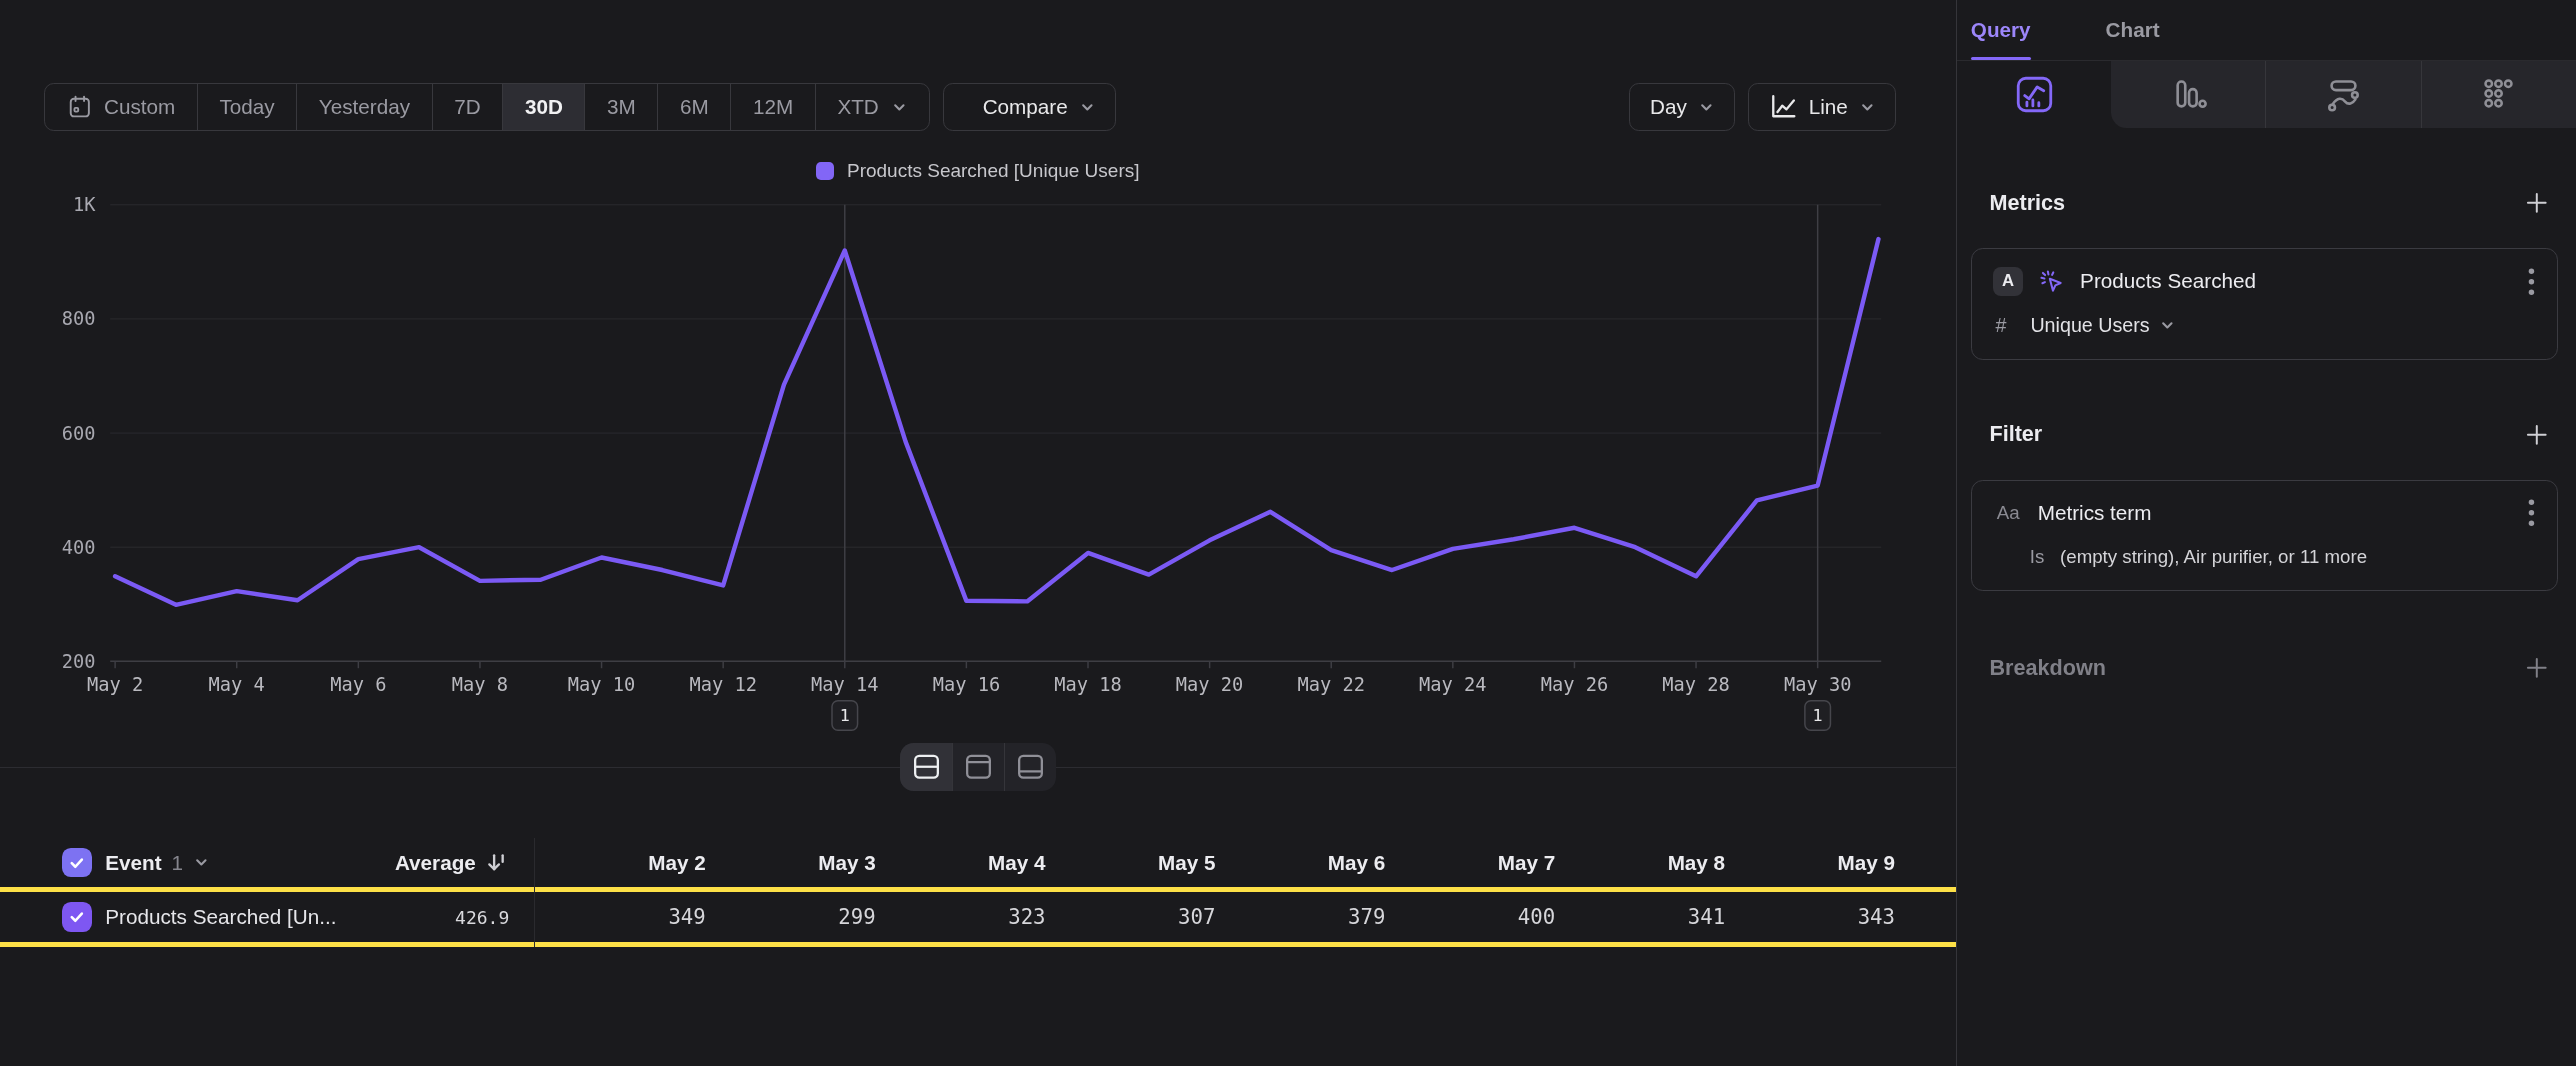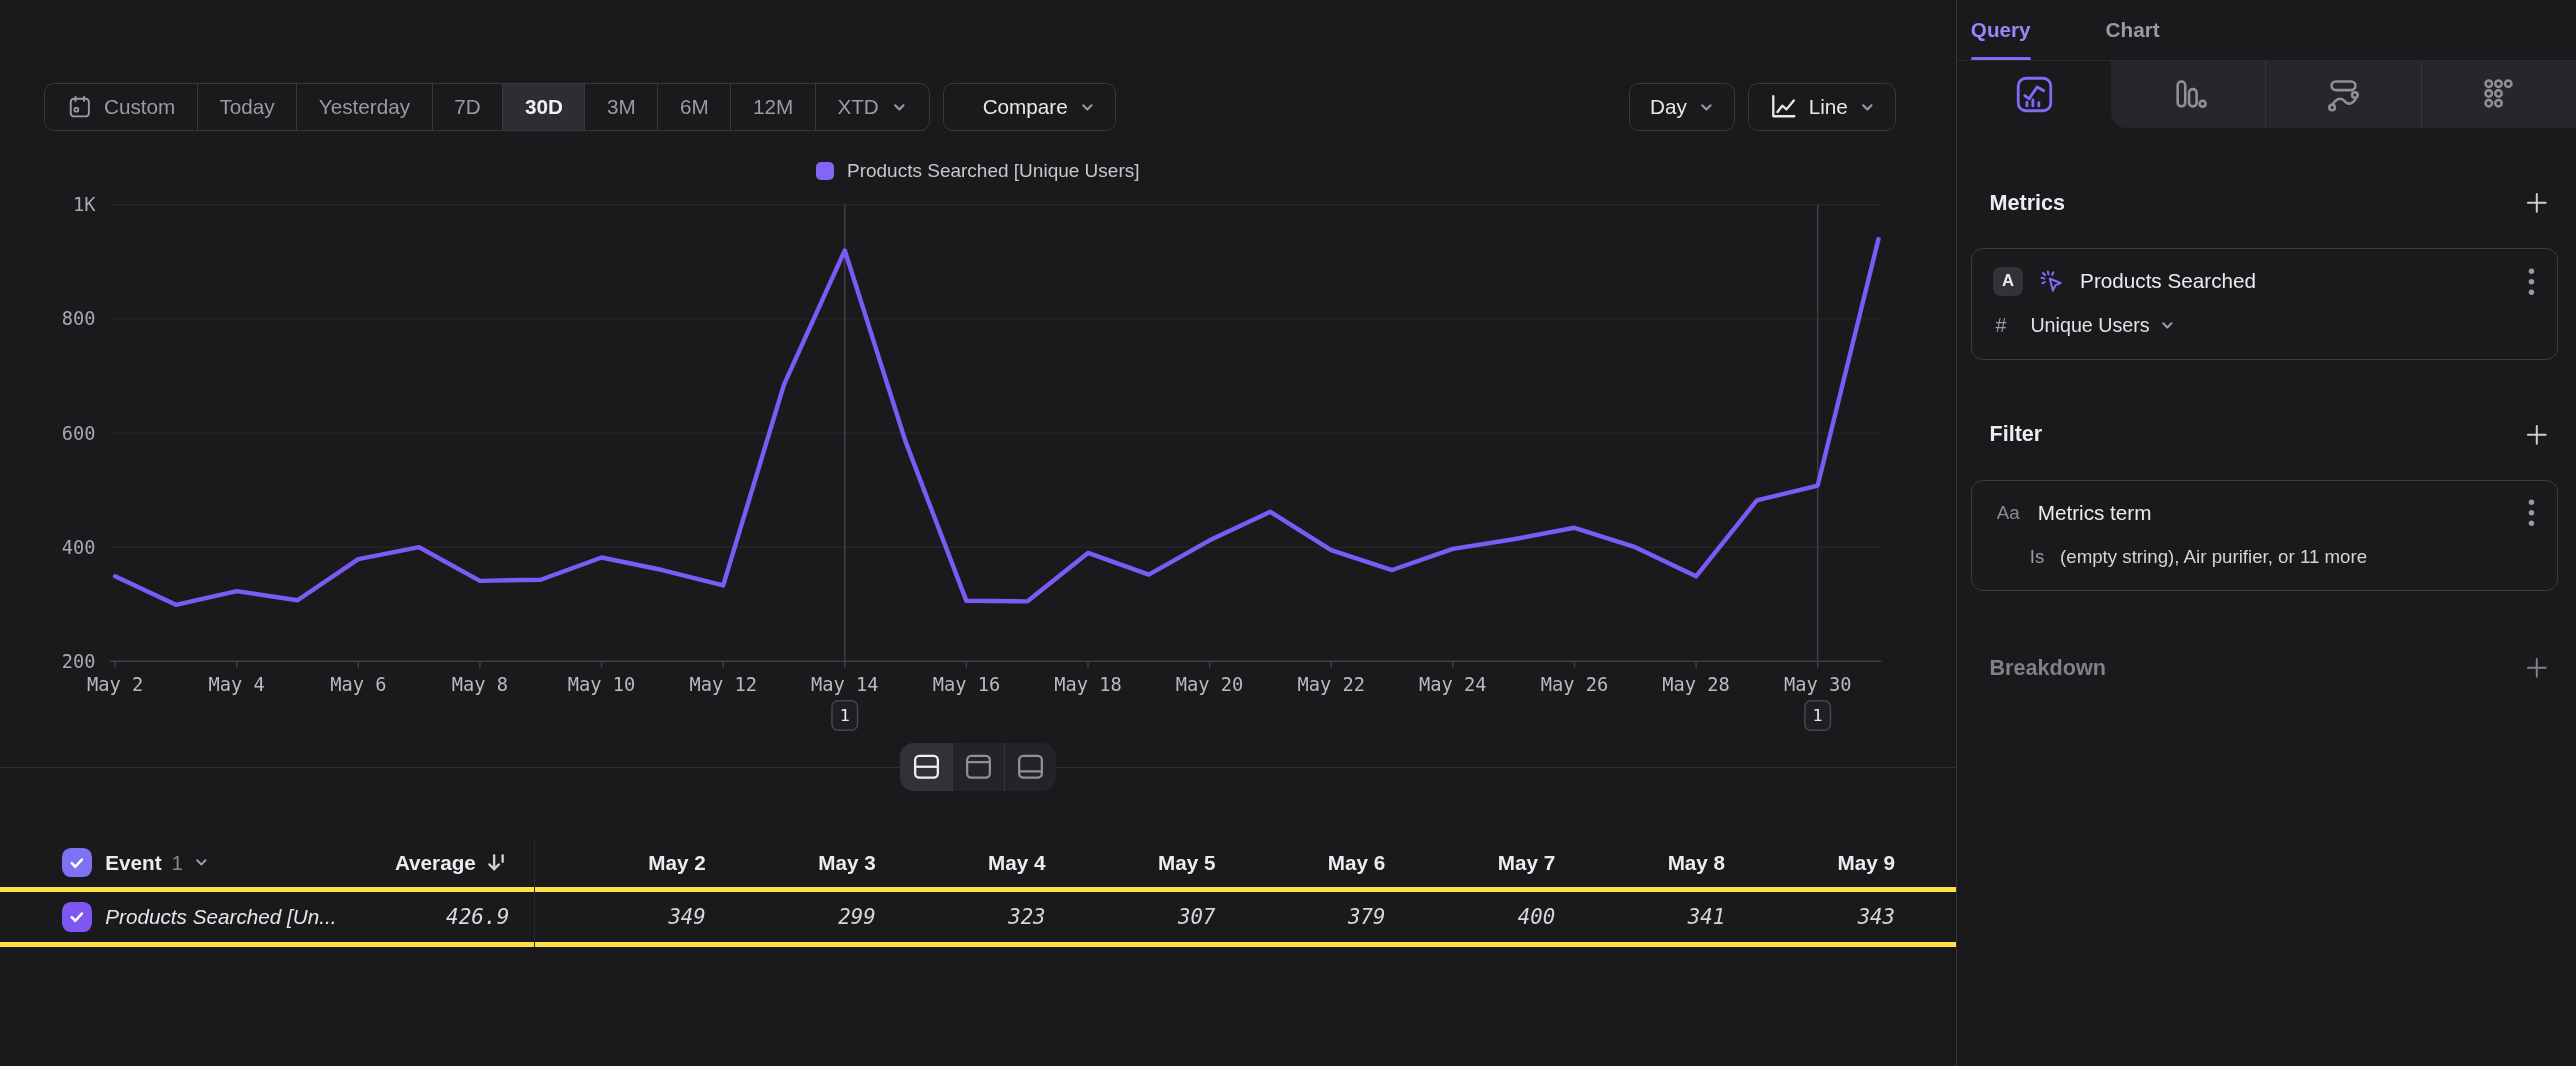--- a/index.html
+++ b/index.html
@@ -35,33 +35,33 @@
   .layout-toggle{position:absolute;top:743px;left:978px;transform:translateX(-50%);height:48px;display:flex;
     background:#232328;border-radius:13.8px;overflow:hidden;}
   .lt-btn{width:52px;display:flex;align-items:center;justify-content:center;background:none;border:none;
     border-left:1px solid #35353a;cursor:pointer;color:#909098;}
   .lt-btn:first-child{border-left:none;}
   .lt-btn.active{background:#313137;color:#eef0f2;}
 
   
   .table{position:absolute;top:838px;left:0;width:1956px;height:110px;}
   .trow{display:flex;align-items:center;height:54px;border-bottom:5px solid #fde047;}
-  .trow.tdata{height:55px;font-style:italic;}
+  .trow.tdata{height:55px;}
   .checkbox{width:29.5px;height:29.5px;min-width:29.5px;border-radius:8.9px;margin-left:62px;display:flex;align-items:center;
     justify-content:center;border:none;cursor:pointer;padding:0;}
   .checkbox.hd{background:var(--cb-header,#7d72f2);}
   .checkbox.rw{background:var(--cb-row,#7e57f2);}
   .label-cell{margin-left:13.8px;width:236px;display:flex;align-items:center;gap:9.8px;font-size:20.7px;color:#ececf0;
     white-space:nowrap;overflow:hidden;}
   .label-cell .ev{font-weight:700;}
   .ev-count{color:#85858d;}
   .row-label{font-weight:400;color:#e6e6ea;}
   .avg-cell{width:168px;display:flex;justify-content:flex-end;align-items:center;gap:7.9px;font-size:20.7px;color:#ececf0;}
   .avg-cell.hd{font-weight:700;}
-  .avg-val{color:#d9d9dd;font-size:21px;}
+  .avg-val{color:#d9d9dd;font-size:18px;}
   .date-cols{flex:1;display:flex;padding-left:26.6px;padding-right:61px;}
   .dcell{flex:1;text-align:right;font-size:20.7px;}
   .dcell.hd{font-weight:700;color:#ececf0;}
   .dcell.num{color:#d6d6da;}
   .vdivider{position:absolute;left:534px;top:0;height:109px;width:1px;background:#2a2a2e;}
 
   
   .panel{position:absolute;top:0;right:0;bottom:0;width:620px;border-left:1px solid #35353a;background:#1a1a1d;}
   .ptabs{height:61px;display:flex;align-items:center;padding-left:13.8px;gap:75px;border-bottom:1px solid #2a2a2e;}
   .ptab{position:relative;height:100%;display:flex;align-items:center;font-size:20.7px;font-weight:700;

